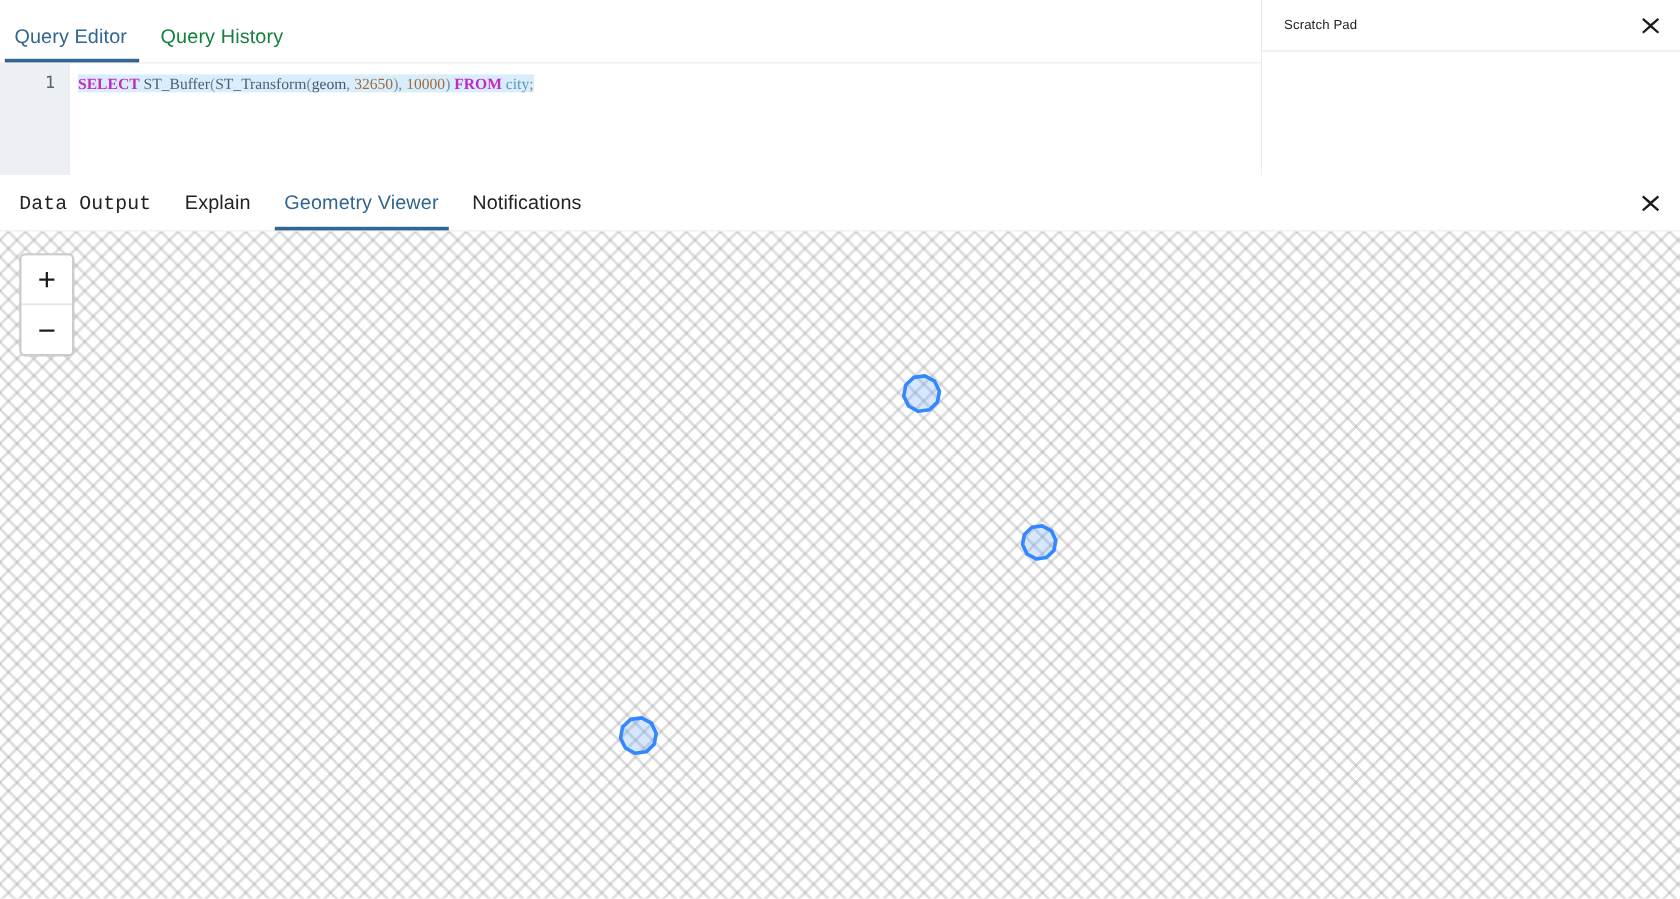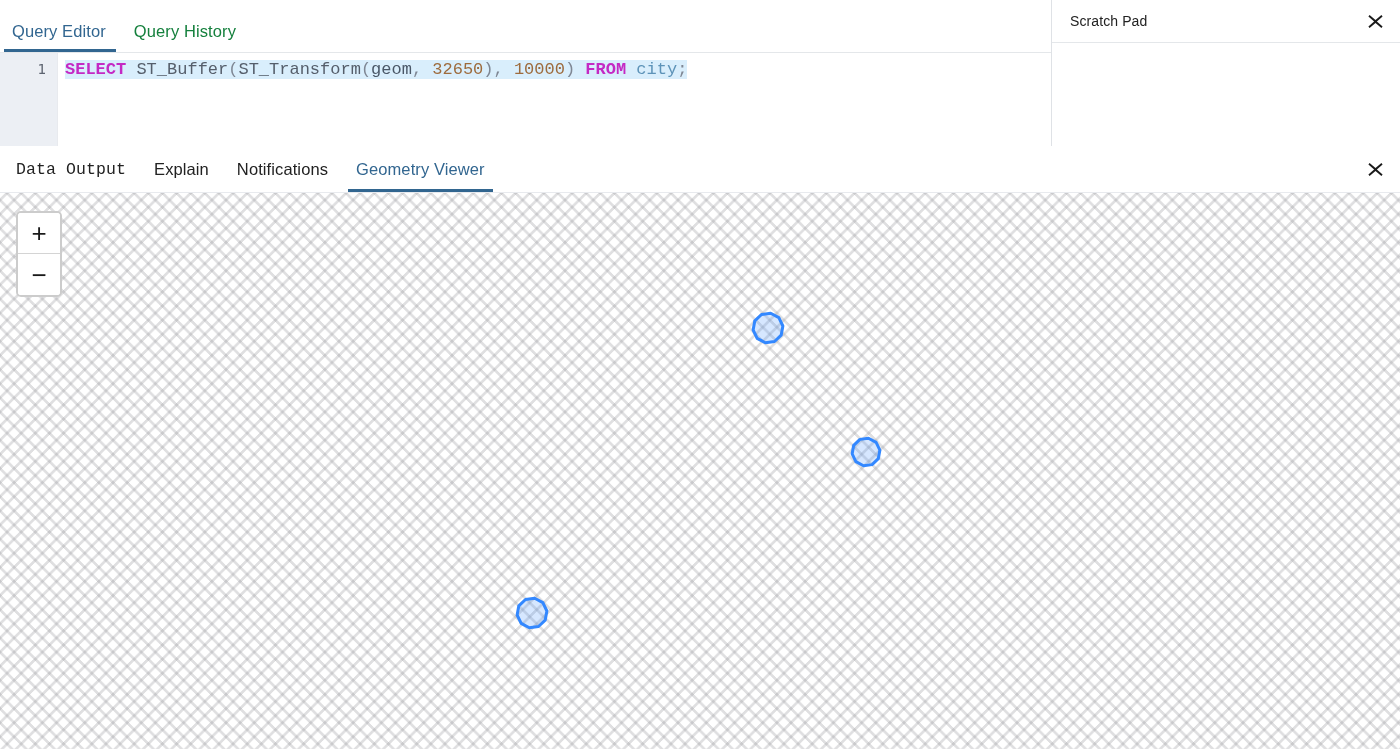--- a/index.html
+++ b/index.html
@@ -116,22 +116,22 @@
   .code-lines {
     flex: 1;
     padding-top: 6px;
     padding-left: 7px;
     overflow: hidden;
   }
 
   .code-line {
     height: 21px;
     line-height: 21px;
-    font-family: Liberation Mono, monospace;
-    font-size: 17px;
+    font-family: Liberation Serif, serif;
+    font-size: 13px;
     white-space: pre;
   }
 
   .sel { background: #d9eefc; }
 
   .tok-kw   { color: #c429c4; font-weight: bold; }
   .tok-fn   { color: #555e6b; }
   .tok-num  { color: #9d6b3d; }
   .tok-pun  { color: #7f8794; }
   .tok-id   { color: #4a5767; }
@@ -152,21 +152,21 @@
     position: relative;
     height: 43px;
     display: flex;
     align-items: center;
     border-bottom: 1px solid #e4e7ea;
     box-sizing: border-box;
   }
 
   .scratch-title {
     padding-left: 18px;
-    font-size: 14px;
+    font-size: 11px;
     color: #222222;
     letter-spacing: 0.1px;
   }
 
   .scratch-body {
     flex: 1;
     background: #ffffff;
   }
 
   .close-btn {
@@ -333,25 +333,25 @@
 
   <div class="bottom-section">
 
     <div class="bottom-tabstrip">
       <div class="btab">
         <span>Data Output</span>
       </div>
       <div class="btab">
         <span>Explain</span>
       </div>
+      <div class="btab active">
+        <span>Geometry Viewer</span>
+      </div>
       <div class="btab">
         <span>Notifications</span>
-      </div>
-      <div class="btab active">
-        <span>Geometry Viewer</span>
       </div>
 
       <div class="close-btn">
         <svg width="17" height="17" viewBox="0 0 17 17" aria-hidden="true">
           <path d="M2.6 2.0 L8.5 7.0 L14.4 2.0 L15.6 3.4 L9.9 8.5 L15.6 13.6 L14.4 15.0 L8.5 10.0 L2.6 15.0 L1.4 13.6 L7.1 8.5 L1.4 3.4 Z" fill="#1b1b1b"></path>
         </svg>
       </div>
     </div>
 
     <div class="map-wrap">

